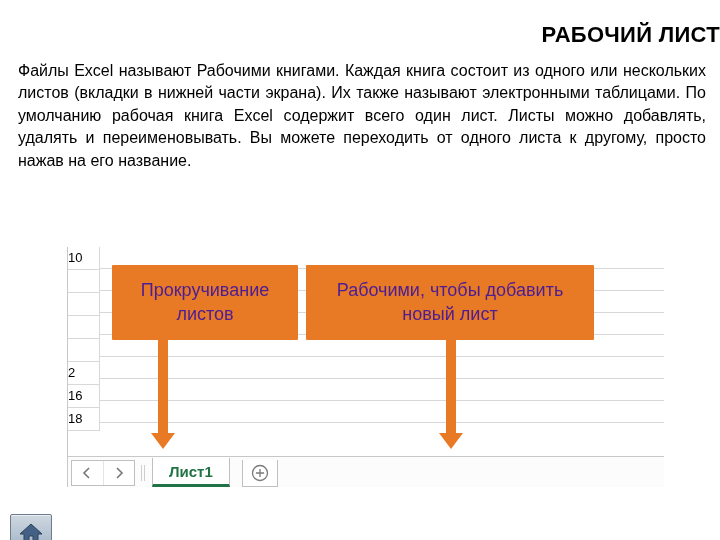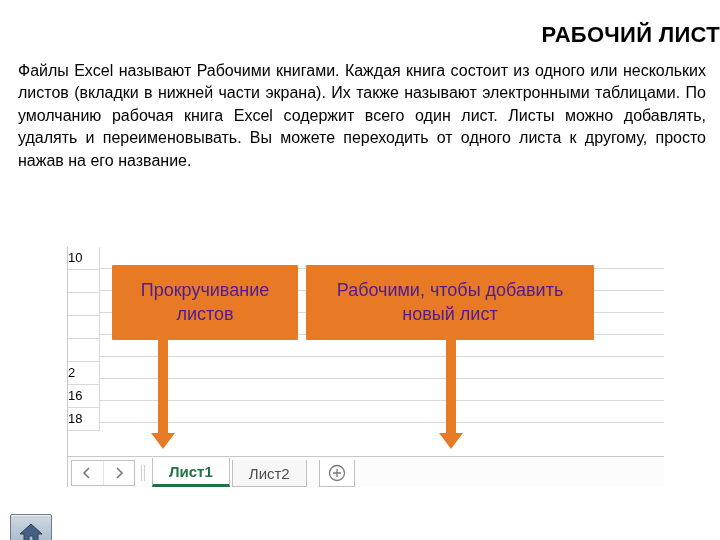--- a/index.html
+++ b/index.html
@@ -86,21 +86,20 @@
         </div>
         <div class="navbtn">
           <svg width="10" height="12">
               <path d="M3 1 L8 6 L3 11" fill="none" stroke="#777" stroke-width="1.6"></path>
             </svg>
         </div>
       </div>
       <div class="sep"></div>
       <div class="tabs">
         <div class="tab active">Лист1</div>
-        <div class="tab">Лист2</div>
         <div class="plusbox">
           <svg width="18" height="18">
             <circle cx="9" cy="9" r="7.5" fill="none" stroke="#7a7a7a" stroke-width="1.3"></circle>
             <path d="M9 5 V13 M5 9 H13" stroke="#7a7a7a" stroke-width="1.3"></path>
           </svg>
         </div>
       </div>
     </div>
   </div>
 

